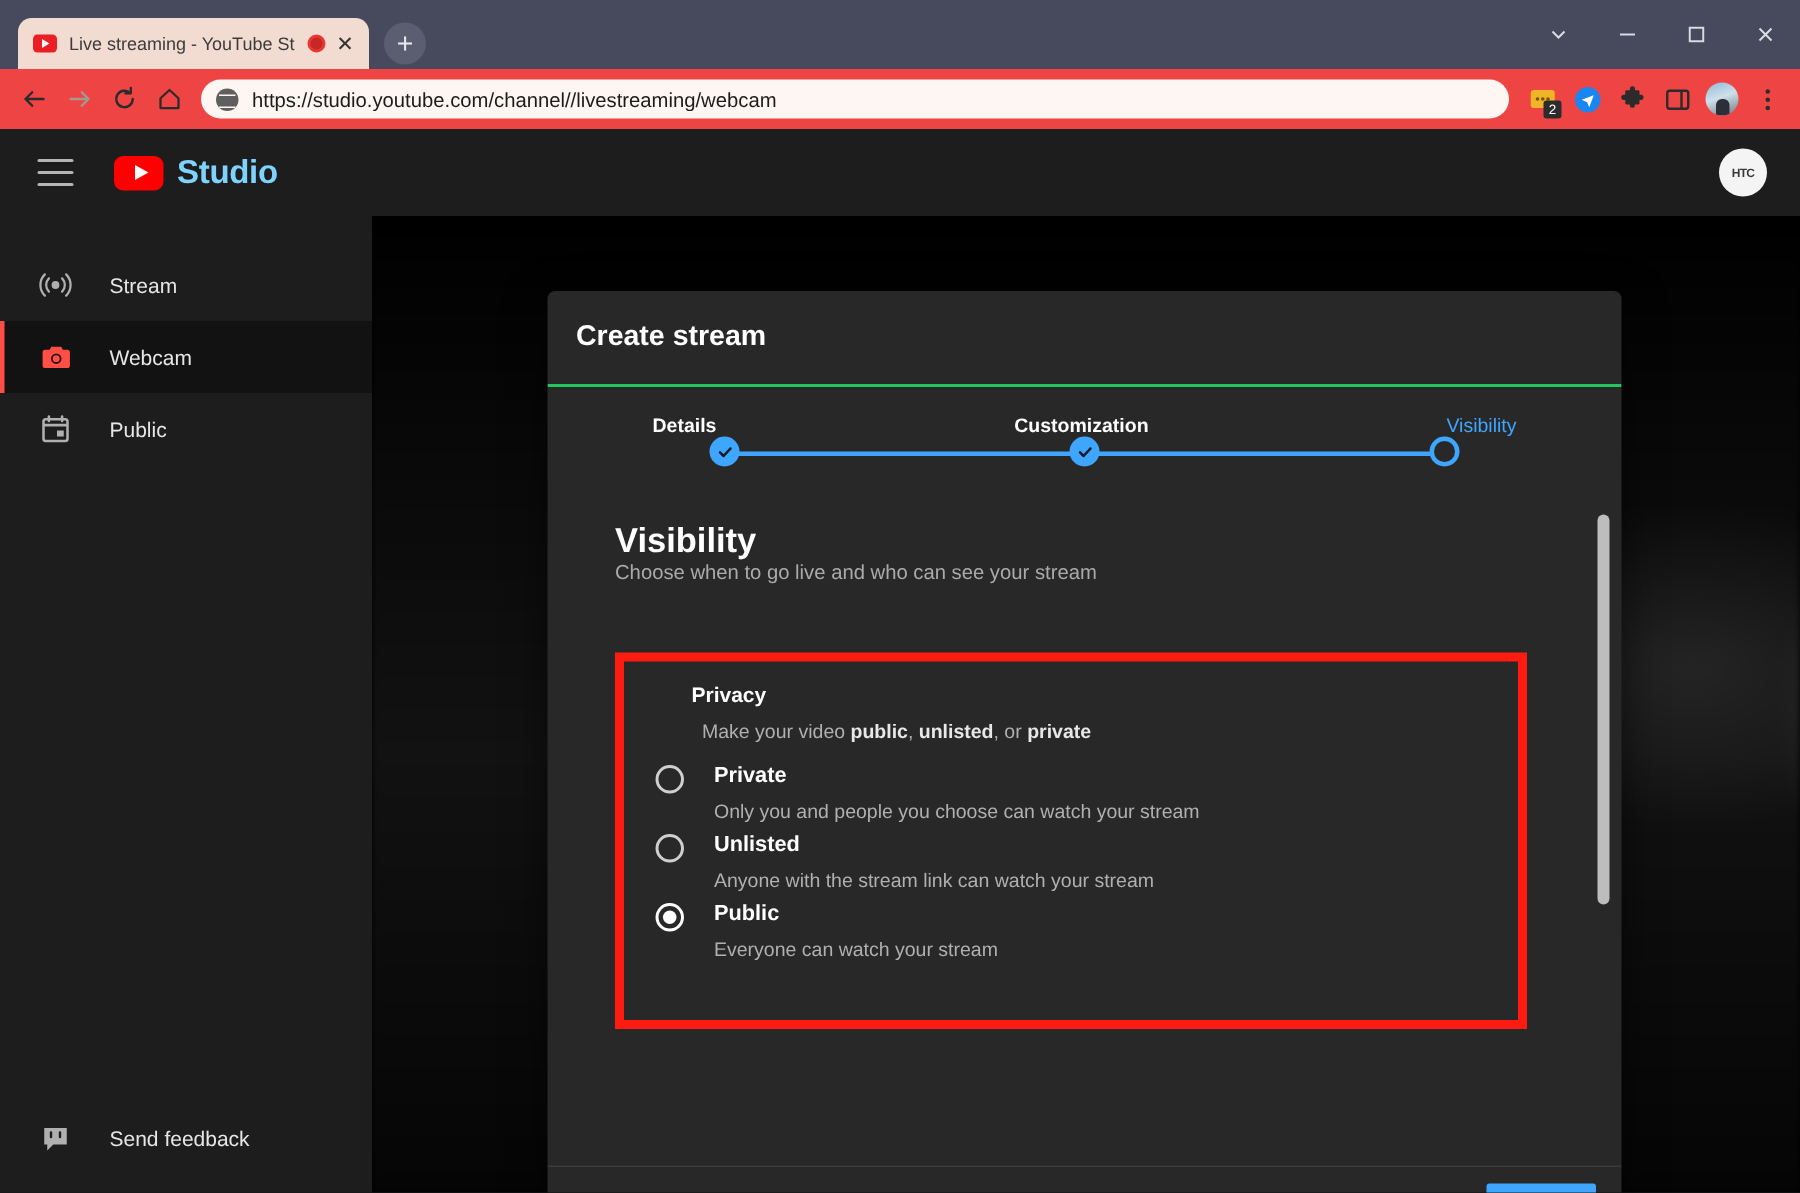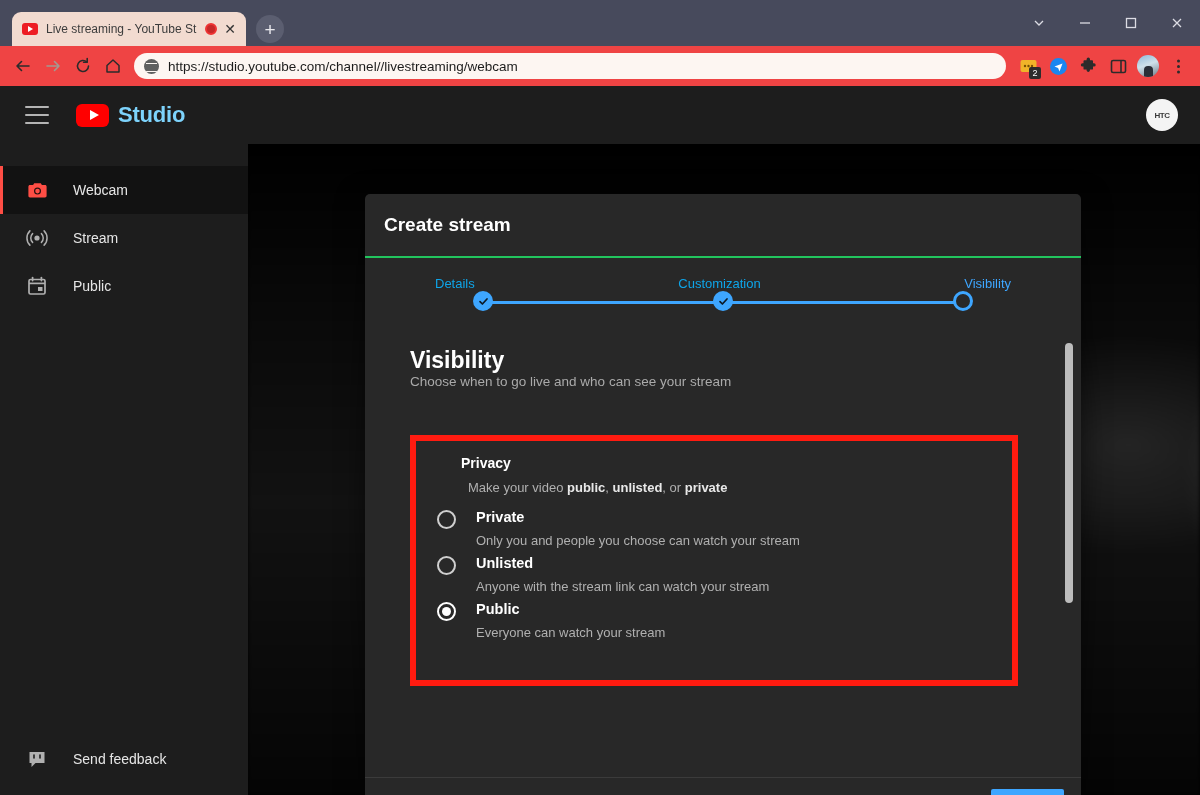--- a/index.html
+++ b/index.html
@@ -203,21 +203,21 @@
   }
   .dlg-title { font-size: 19px; color: #fff; font-weight: 700; }
 
   .stepper {
     position: relative; height: 67px; flex: 0 0 auto; padding: 0 95px;
   }
   .step-labels {
     position: absolute; left: 0; top: 18px; width: 100%;
     display: flex; justify-content: space-between; padding: 0 70px;
   }
-  .step-label { font-size: 13px; color: #0ea5e9; font-weight: 400; }
+  .step-label { font-size: 13px; color: #ffffff; font-weight: 700; }
   .step-label.current { color: #3ea6ff; font-weight: 400; }
   .step-track {
     position: absolute; left: 118px; top: 43px; width: 480px; height: 3px;
     background: #3ea6ff;
   }
   .step-dots {
     position: absolute; left: 0; top: 33px; width: 100%;
     display: flex; justify-content: space-between; padding: 0 108px;
   }
   .dot {
@@ -400,40 +400,40 @@
       <div class="studio-logo">
         <span class="yt-mark"></span>
         <span class="studio-word">Studio</span>
       </div>
       <div class="header-avatar">HTC</div>
     </div>
 
     <div class="sidebar">
       <div class="nav-top-gap"></div>
 
+      <div class="nav-item">
+        <span class="nav-icon">
+          <svg width="22" height="22" viewBox="0 0 22 22">
+              <circle cx="11" cy="11" r="2.6" fill="#b0b0b0"></circle>
+              <path d="M6.6 6.6a6.2 6.2 0 0 0 0 8.8M15.4 6.6a6.2 6.2 0 0 1 0 8.8" stroke="#b0b0b0" stroke-width="1.5" fill="none" stroke-linecap="round"></path>
+              <path d="M3.9 3.9a10 10 0 0 0 0 14.2M18.1 3.9a10 10 0 0 1 0 14.2" stroke="#b0b0b0" stroke-width="1.5" fill="none" stroke-linecap="round"></path>
+            </svg>
+        </span>
+        <span class="nav-label">Stream</span>
+      </div>
+
       <div class="nav-item active">
         <span class="nav-icon">
           <svg width="23" height="23" viewBox="0 0 23 23">
               <path d="M8.2 4.2h6.6l1.1 1.9h3.1c.9 0 1.6.7 1.6 1.6v9.1c0 .9-.7 1.6-1.6 1.6H4c-.9 0-1.6-.7-1.6-1.6V7.7c0-.9.7-1.6 1.6-1.6h3.1z" fill="#ff4e45"></path>
               <circle cx="11.5" cy="12.1" r="3.5" fill="#2a1210"></circle>
               <circle cx="11.5" cy="12.1" r="2.3" fill="#ff4e45"></circle>
             </svg>
         </span>
         <span class="nav-label">Webcam</span>
-      </div>
-
-      <div class="nav-item">
-        <span class="nav-icon">
-          <svg width="22" height="22" viewBox="0 0 22 22">
-              <circle cx="11" cy="11" r="2.6" fill="#b0b0b0"></circle>
-              <path d="M6.6 6.6a6.2 6.2 0 0 0 0 8.8M15.4 6.6a6.2 6.2 0 0 1 0 8.8" stroke="#b0b0b0" stroke-width="1.5" fill="none" stroke-linecap="round"></path>
-              <path d="M3.9 3.9a10 10 0 0 0 0 14.2M18.1 3.9a10 10 0 0 1 0 14.2" stroke="#b0b0b0" stroke-width="1.5" fill="none" stroke-linecap="round"></path>
-            </svg>
-        </span>
-        <span class="nav-label">Stream</span>
       </div>
 
       <div class="nav-item">
         <span class="nav-icon">
           <svg width="22" height="22" viewBox="0 0 22 22">
               <rect x="3" y="4.5" width="16" height="14.5" rx="1.5" stroke="#b0b0b0" stroke-width="1.7" fill="none"></rect>
               <line x1="3" y1="8.4" x2="19" y2="8.4" stroke="#b0b0b0" stroke-width="1.7"></line>
               <rect x="12" y="12" width="4.5" height="4" fill="#b0b0b0"></rect>
               <line x1="6.6" y1="2.6" x2="6.6" y2="5.6" stroke="#b0b0b0" stroke-width="1.7" stroke-linecap="round"></line>
               <line x1="15.4" y1="2.6" x2="15.4" y2="5.6" stroke="#b0b0b0" stroke-width="1.7" stroke-linecap="round"></line>

